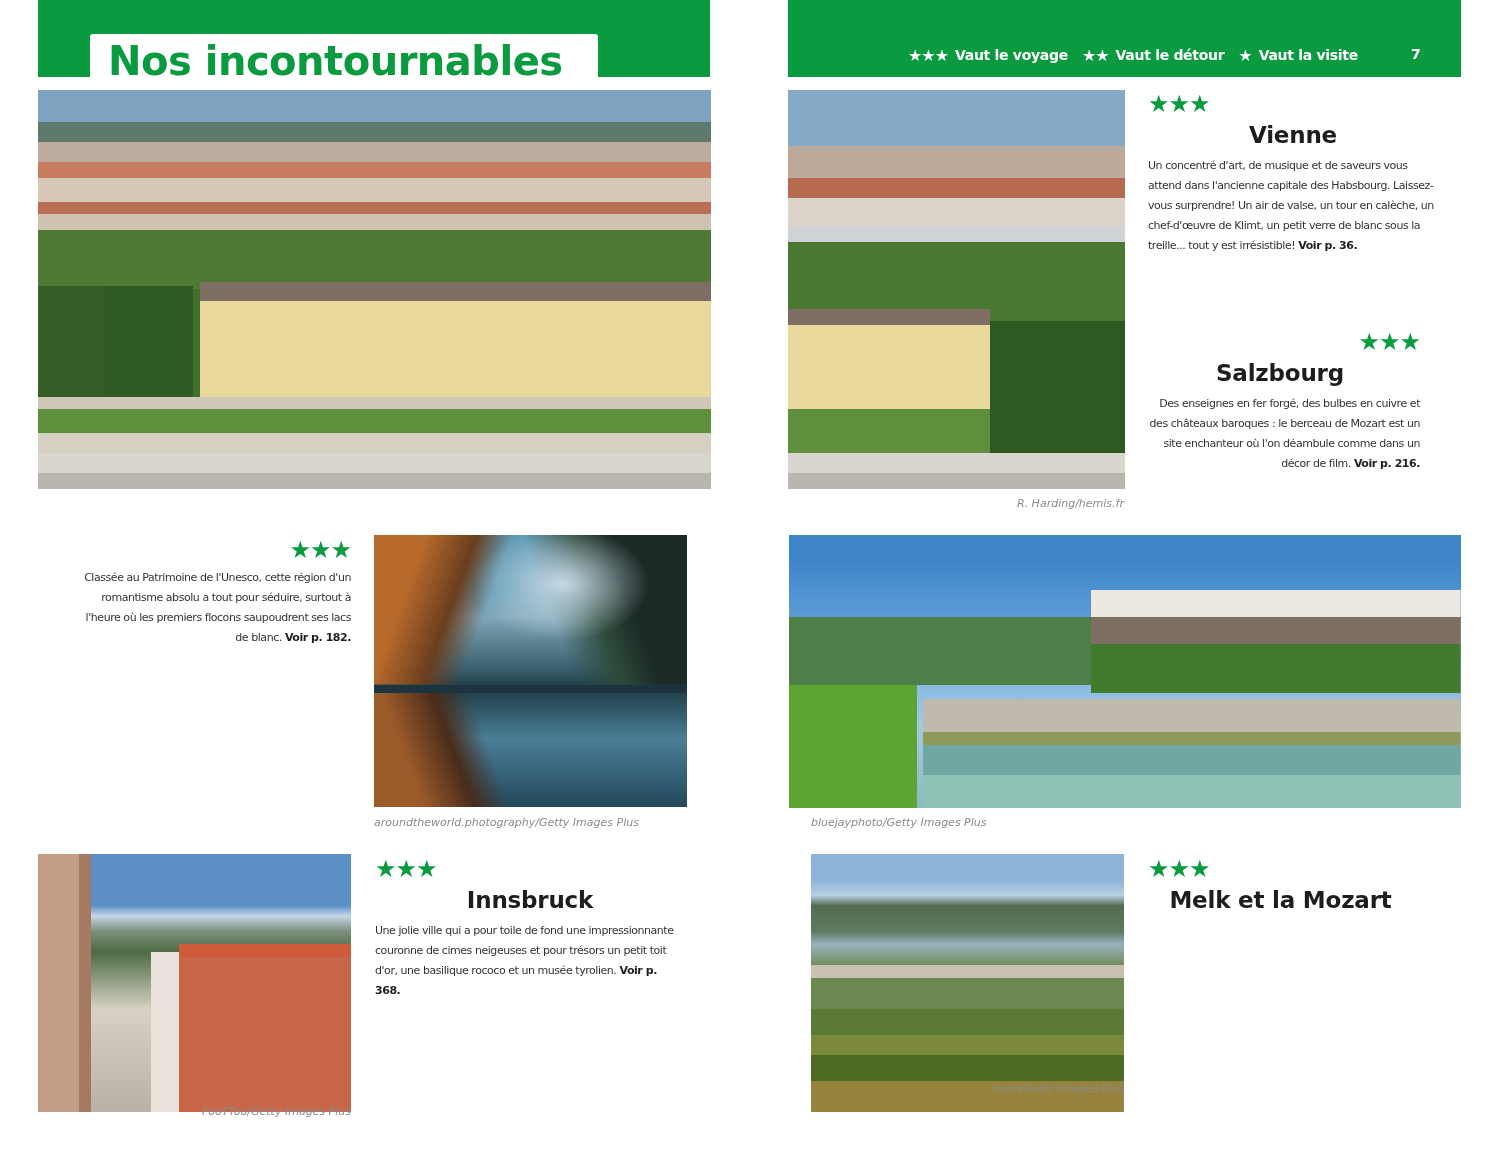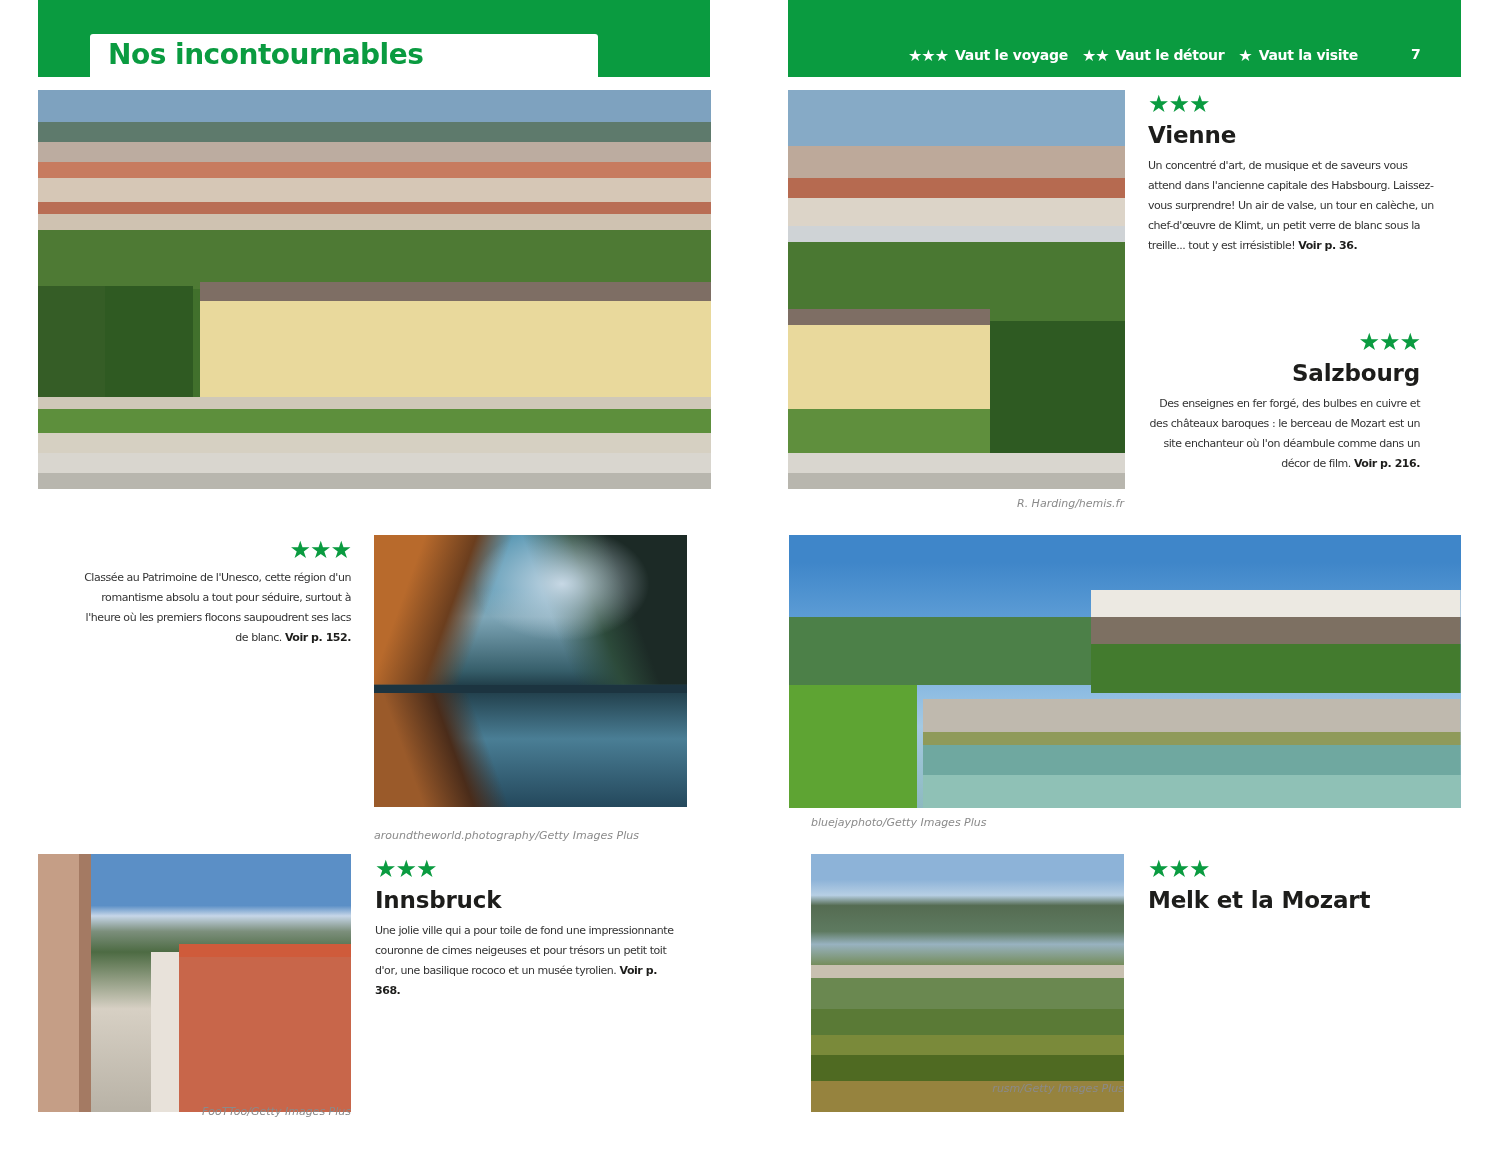--- a/index.html
+++ b/index.html
@@ -10,21 +10,21 @@
   .band-left { left: 38px; width: 672px; }
   .band-right { left: 788px; width: 673px; }
 
   .title-tab {
     position: absolute; left: 90px; top: 34px; width: 508px; height: 44px;
     background: #ffffff; border-radius: 3px 3px 0 0;
   }
   .page-title {
     position: absolute; left: 108px; top: 38px;
     font-family: "DejaVu Sans", sans-serif; font-weight: bold;
-    font-size: 28px; letter-spacing: -0.5px; color: #0a9b40; white-space: nowrap;
+    font-size: 40px; letter-spacing: -0.5px; color: #0a9b40; white-space: nowrap;
   }
 
   .legend {
     position: absolute; top: 44px; left: 908px; height: 22px;
     display: flex; align-items: center; color: #ffffff; font-weight: bold;
     font-family: "DejaVu Sans", sans-serif; font-size: 14px; white-space: nowrap;
   }
   .legend .stars { font-size: 16px; letter-spacing: -1px; margin-right: 7px; }
   .legend .lbl { margin-right: 14px; letter-spacing: -0.3px; }
   .page-number {
@@ -43,21 +43,21 @@
     color: #1d1d1b; line-height: 1.2; white-space: nowrap; letter-spacing: -0.2px;
   }
   .entry-text {
     font-family: "DejaVu Sans", sans-serif; font-size: 11px; line-height: 20px;
     color: #333; letter-spacing: -0.45px;
   }
   .entry-text .see { font-weight: bold; color: #1d1d1b; }
   .entry { position: absolute; }
   .entry.right-align { text-align: right; }
   .entry .stars-green { margin-bottom: 6px; display: block; }
-  .entry .entry-title { margin-bottom: 6px; }
+  .entry .entry-title { margin-bottom: 6px; text-align: center; }
 
   
   .ph-schonbrunn {
     background:
       linear-gradient(180deg, transparent 0 91%, #d9d6cf 91% 96%, #b8b6ae 96%),
       linear-gradient(180deg, transparent 0 77%, #cfc8b8 77% 80%, #5d8f3c 80% 86%, #d6d0c2 86% 91%, transparent 91%),
       linear-gradient(90deg, #355d26 0 10%, #2f5a22 10% 23%, transparent 23%) 0 70% / 100% 30% no-repeat,
       linear-gradient(180deg, transparent 0 48%, #7e6e64 48% 53%, #e9d99c 53% 77%, transparent 77%) 100% 0 / 76% 100% no-repeat,
       linear-gradient(180deg, #7ea2bf 0 8%, #5e7a6c 8% 13%, #bcaca0 13% 18%, #c77b5f 18% 22%, #d6c7b6 22% 28%, #b96e55 28% 31%, #cfc2b1 31% 35%, #4e7a34 35% 50%, #41702c 50% 100%);
   }
@@ -139,26 +139,26 @@
   <p class="entry-text">
     <span>Des enseignes en fer forgé, des bulbes en cuivre et des châteaux baroques : le berceau de Mozart est un site enchanteur où l'on déambule comme dans un décor de film.</span>
     <span class="see">Voir p. 216.</span>
   </p>
 </div>
 
 <div class="entry right-align" style="left:70px; top:538px; width:281px;">
   <span class="stars-green">★★★</span>
   <p class="entry-text">
     <span>Classée au Patrimoine de l'Unesco, cette région d'un romantisme absolu a tout pour séduire, surtout à l'heure où les premiers flocons saupoudrent ses lacs de blanc.</span>
-    <span class="see">Voir p. 152.</span>
+    <span class="see">Voir p. 182.</span>
   </p>
 </div>
 
 <div class="photo ph-lake" style="left:374px; top:535px; width:313px; height:272px;" title="Mountain lake reflection at dusk"></div>
-<div class="credit" style="left:374px; top:816px;margin-top:13px;">aroundtheworld.photography/Getty Images Plus</div>
+<div class="credit" style="left:374px; top:816px;">aroundtheworld.photography/Getty Images Plus</div>
 
 <div class="photo ph-salzburg" style="left:789px; top:535px; width:672px; height:273px;" title="Salzburg old town, fortress and Salzach river"></div>
 <div class="credit" style="left:811px; top:816px;">bluejayphoto/Getty Images Plus</div>
 
 <div class="photo ph-innsbruck" style="left:38px; top:854px; width:313px; height:258px;" title="Innsbruck triumphal arch and colourful facades"></div>
 <div class="credit" style="right:1149px; top:1105px;">FooTToo/Getty Images Plus</div>
 
 <div class="entry" style="left:375px; top:857px; width:310px;">
   <span class="stars-green">★★★</span>
   <h2 class="entry-title">Innsbruck</h2>

